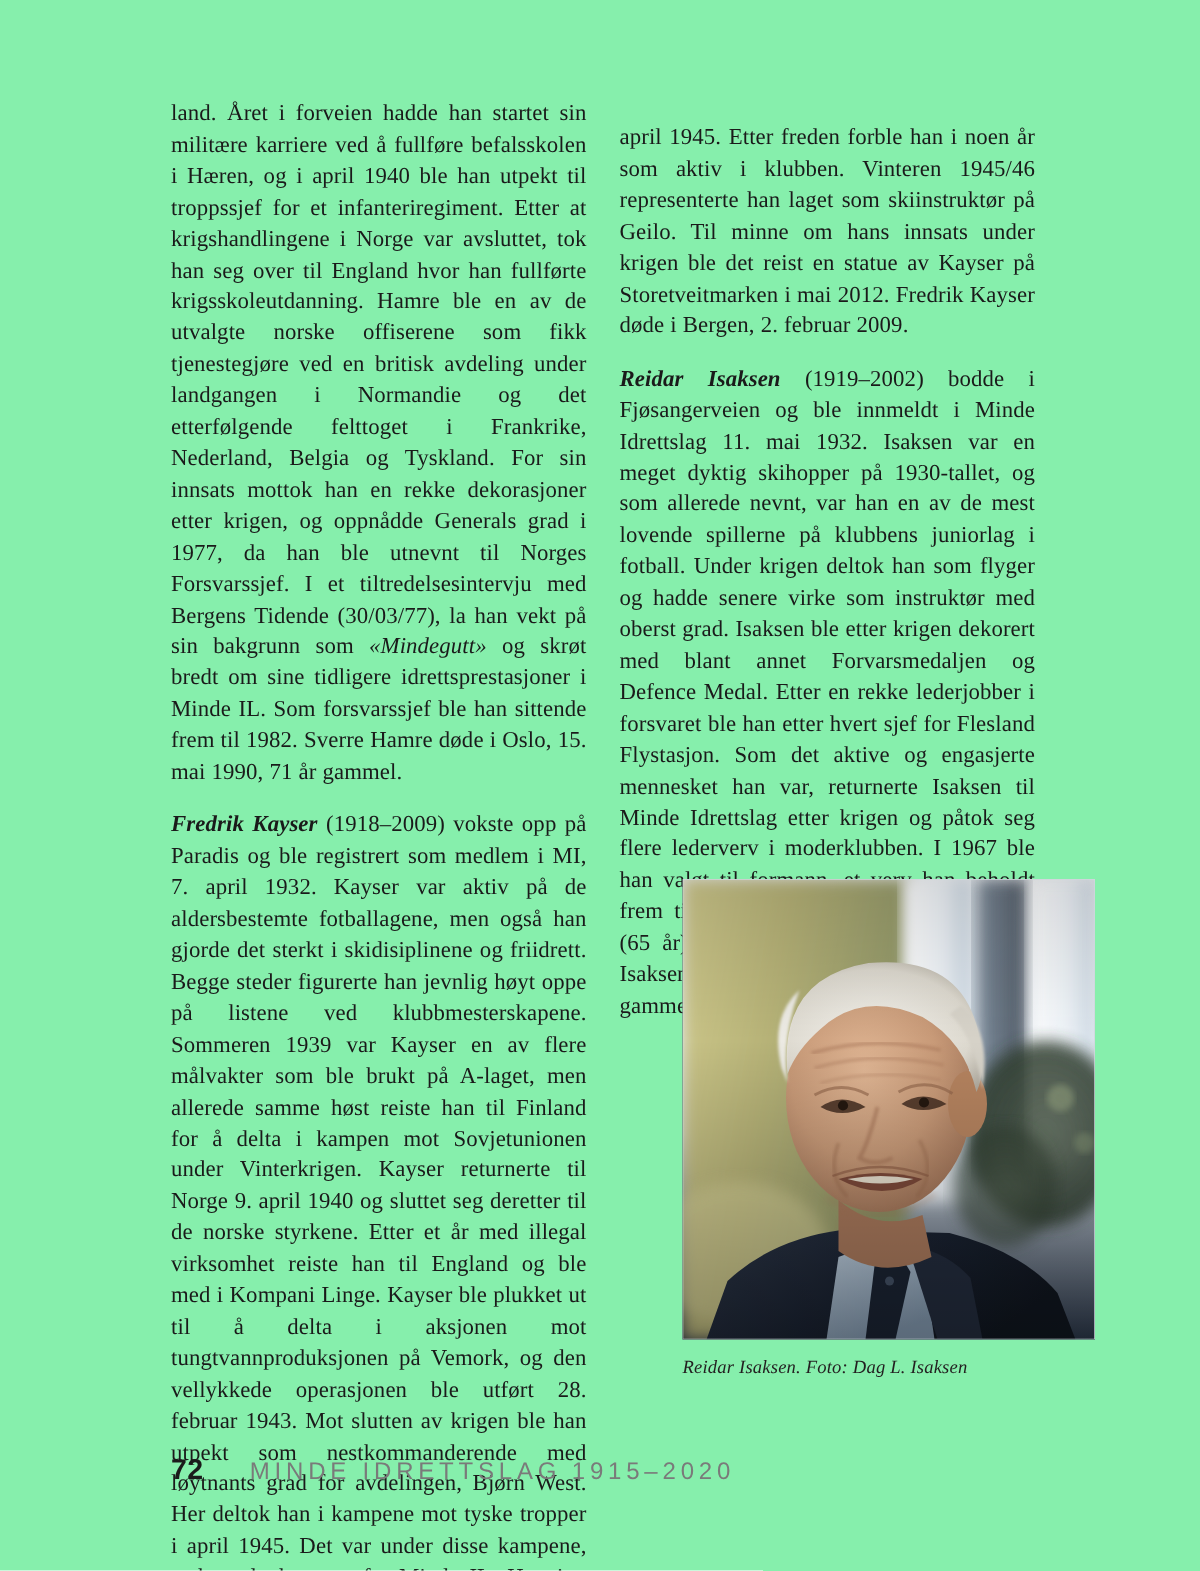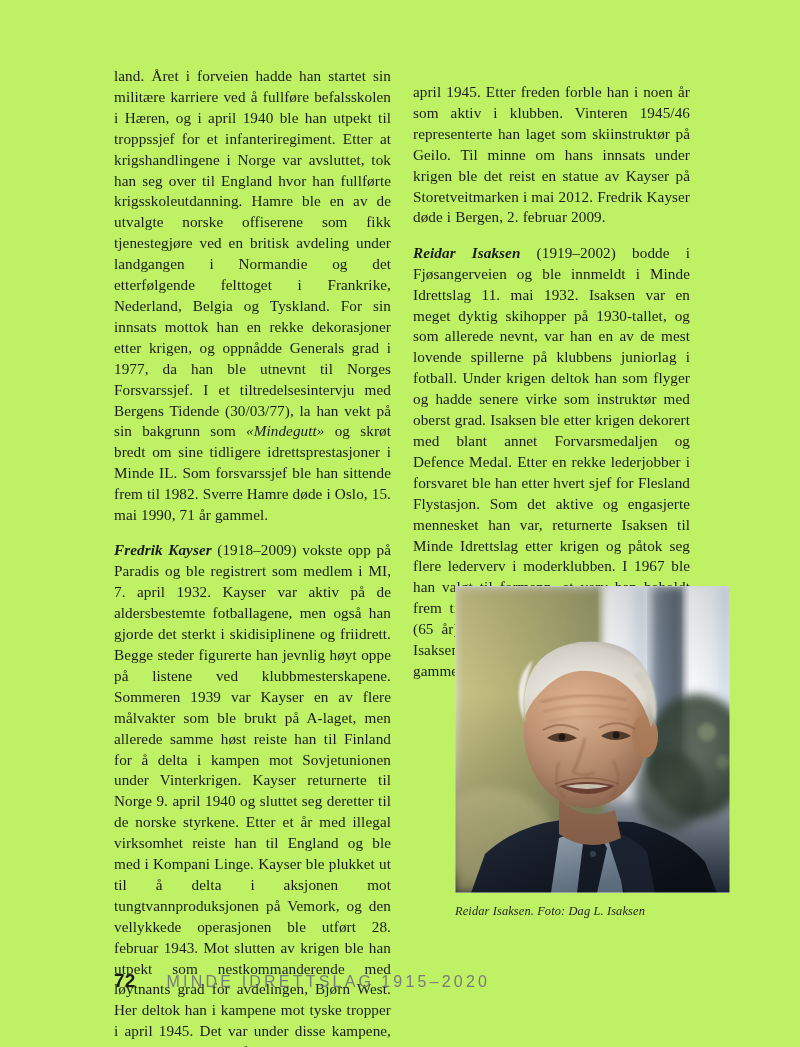--- a/index.html
+++ b/index.html
@@ -12,21 +12,21 @@
     height: 1047px;
     position: relative;
     font-family: "Liberation Serif", "DejaVu Serif", serif;
     color: #1a1a1a;
     overflow: hidden;
   }
 
   .page {
     position: absolute;
     inset: 0;
-    background: #bef264;
+    background: #86efac;
   }
 
   .columns {
     position: absolute;
     left: 114px;
     top: 66px;
     width: 576px;
     height: 845px;
   }
 

